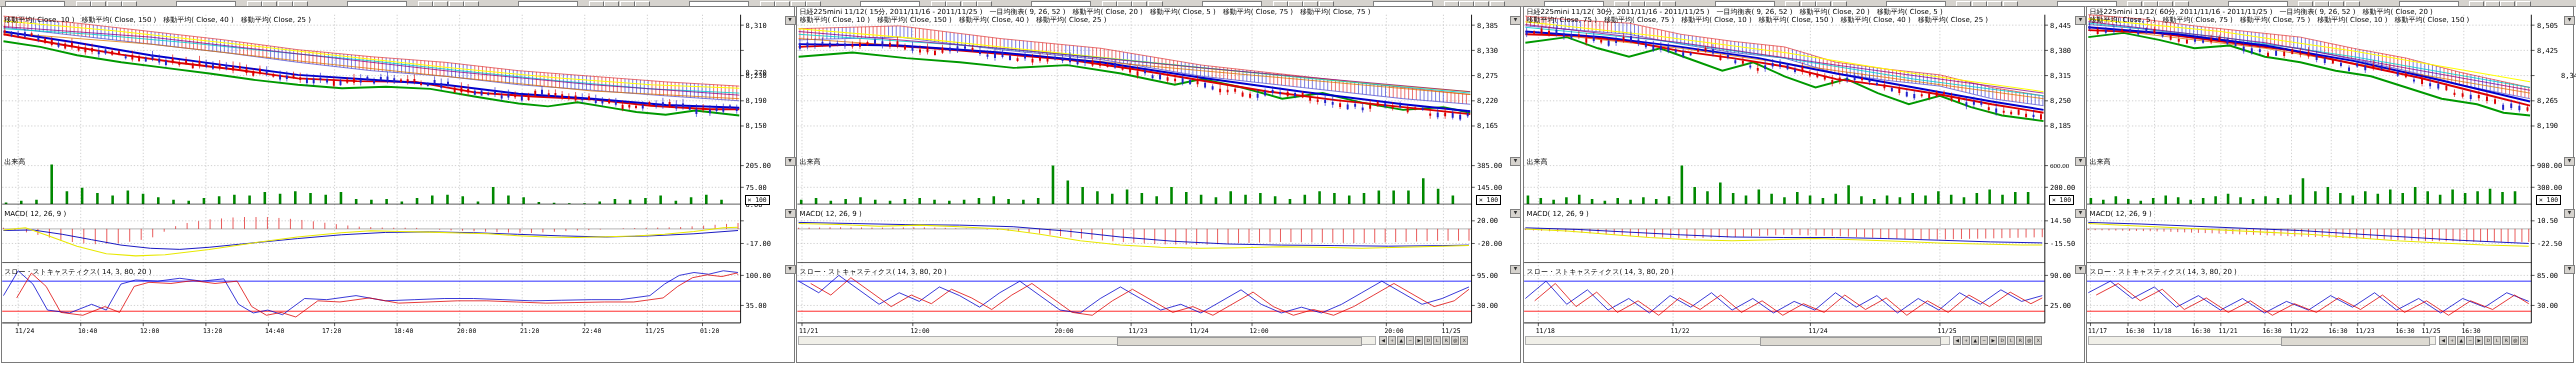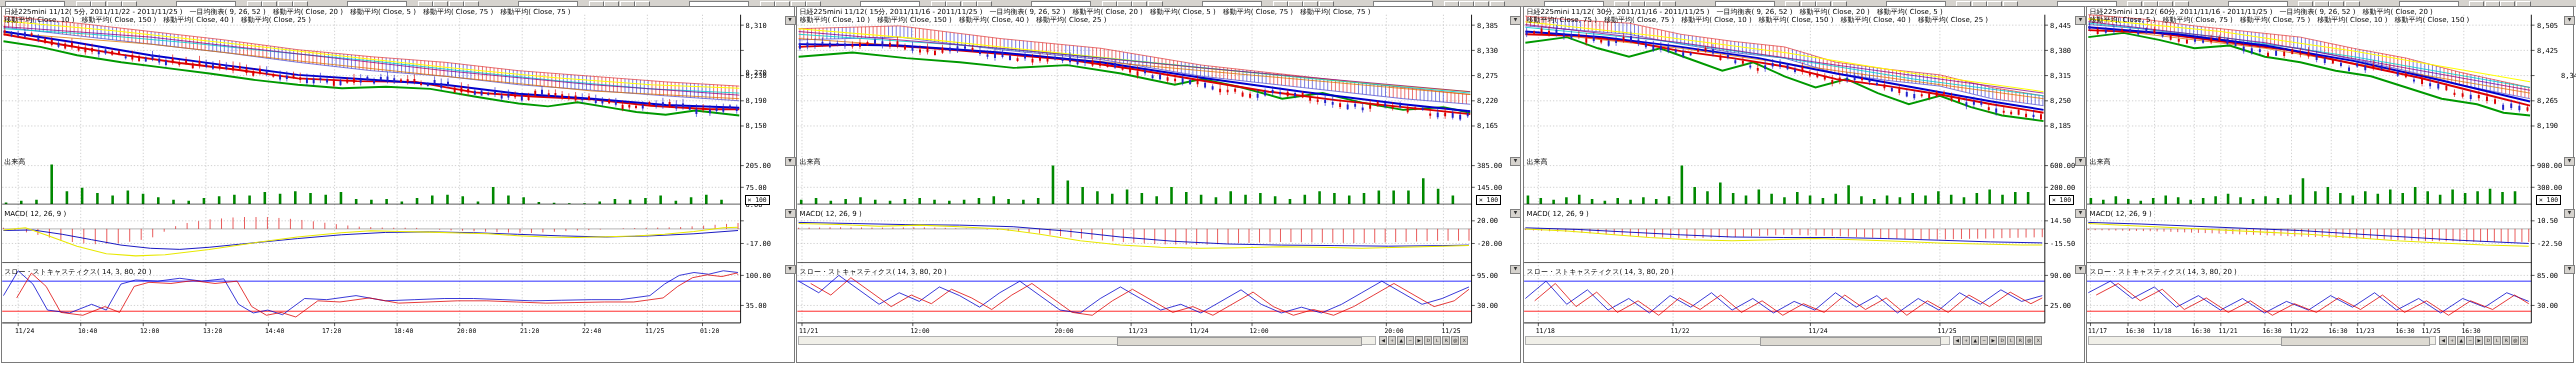--- a/index.html
+++ b/index.html
@@ -138,21 +138,20 @@
         <line x1="0" y1="398" x2="1150" y2="398" stroke="#000" stroke-width="1"></line>
         <line x1="0" y1="427" x2="1150" y2="427" stroke="#0000ff" stroke-width="1.3"></line>
         <line x1="0" y1="473.8" x2="1150" y2="473.8" stroke="#ff0000" stroke-width="1.3"></line>
         <polyline points="2.0,449.5 24.9,410.8 47.8,431.5 70.6,472.0 105.0,476.5 139.3,463.0 162.2,472.0 185.0,431.5 207.9,425.2 242.2,427.0 276.6,422.5 310.9,427.0 345.2,423.4 368.1,463.0 391.0,476.5 413.8,472.0 436.7,479.2 471.0,454.0 505.4,455.8 551.1,449.5 596.9,457.6 642.6,455.8 688.4,454.0 734.2,454.0 779.9,455.8 825.7,457.6 871.4,456.7 917.2,455.8 963.0,455.8 1008.7,449.5 1031.6,431.5 1054.5,418.0 1077.4,413.5 1100.2,416.2 1123.1,410.8 1146.0,413.5" stroke="#0000cc" stroke-width="1.2" fill="none"></polyline>
         <polyline points="22.6,453.1 45.5,414.4 68.4,435.1 91.2,475.6 125.6,480.1 159.9,466.6 182.8,475.6 205.6,435.1 228.5,428.8 262.8,430.6 297.2,426.1 331.5,430.6 365.8,427.0 388.7,466.6 411.6,480.1 434.4,475.6 457.3,482.8 491.6,457.6 526.0,459.4 571.7,453.1 617.5,461.2 663.2,459.4 709.0,457.6 754.8,457.6 800.5,459.4 846.3,461.2 892.0,460.3 937.8,459.4 983.6,459.4 1029.3,453.1 1052.2,435.1 1075.1,421.6 1098.0,417.1 1120.8,419.8 1143.7,414.4 1146.0,417.1" stroke="#dd0000" stroke-width="1.2" fill="none"></polyline>
         <line x1="0" y1="492" x2="1150" y2="492" stroke="#000" stroke-width="1.4"></line>
         <path d="M24.9,492L24.9,497M122.3,492L122.3,497M219.7,492L219.7,497M317.2,492L317.2,497M414.6,492L414.6,497M517.7,492L517.7,497M615.1,492L615.1,497M712.5,492L712.5,497M809.9,492L809.9,497M907.3,492L907.3,497M1004.8,492L1004.8,497M1090.7,492L1090.7,497" stroke="#000" stroke-width="1" fill="none"></path>
         <line x1="1150" y1="12" x2="1150" y2="492" stroke="#000" stroke-width="1.4"></line>
         <path d="M1150,28.3L1155,28.3M1150,67.6L1155,67.6M1150,106.8L1155,106.8M1150,146.1L1155,146.1M1150,185.3L1155,185.3M1150,247.0L1155,247.0M1150,280.8L1155,280.8M1150,333.0L1155,333.0M1150,368.3L1155,368.3M1150,418.0L1155,418.0M1150,464.8L1155,464.8" stroke="#000" stroke-width="1" fill="none"></path>
       </svg>
-      <div class="hdr" style="top: 0.6px; width: 734px;">日経225mini 11/12( 5分, 2011/11/22 - 2011/11/25 )　一目均衡表( 9, 26, 52 )　移動平均( Close, 20 )　移動平均( Close, 5 )　移動平均( Close, 75 )　移動平均( Close, 75 )</div>
       <div class="hdr" style="top: 9px; width: 734px;">移動平均( Close, 10 )　移動平均( Close, 150 )　移動平均( Close, 40 )　移動平均( Close, 25 )</div>
       <div class="seclabel" style="left: 2.6px; top: 150px;">出来高</div>
       <div class="seclabel" style="left: 2.6px; top: 203px;">MACD( 12, 26, 9 )</div>
       <div class="seclabel" style="left: 2.6px; top: 260px;">スロー・ストキャスティクス( 14, 3, 80, 20 )</div>
       <div class="tick" style="left: 744px; top: 14.4px;">8,310</div>
       <div class="tick" style="left: 744px; top: 40px; margin-top: 22px;">8,270</div>
       <div class="tick" style="left: 744px; top: 65px;">8,230</div>
       <div class="tick" style="left: 744px; top: 90px;">8,190</div>
       <div class="tick" style="left: 744px; top: 115px;">8,150</div>
       <div class="tick" style="left: 744px; top: 155px;">205.00</div>
@@ -295,21 +294,21 @@
       <div class="hdr" style="top: 0.6px; width: 516px;">日経225mini 11/12( 30分, 2011/11/16 - 2011/11/25 )　一目均衡表( 9, 26, 52 )　移動平均( Close, 20 )　移動平均( Close, 5 )</div>
       <div class="hdr" style="top: 9px; width: 516px;">移動平均( Close, 75 )　移動平均( Close, 75 )　移動平均( Close, 10 )　移動平均( Close, 150 )　移動平均( Close, 40 )　移動平均( Close, 25 )</div>
       <div class="seclabel" style="left: 2.6px; top: 150px;">出来高</div>
       <div class="seclabel" style="left: 2.6px; top: 203px;">MACD( 12, 26, 9 )</div>
       <div class="seclabel" style="left: 2.6px; top: 260px;">スロー・ストキャスティクス( 14, 3, 80, 20 )</div>
       <div class="tick" style="left: 526px; top: 14.4px;">8,445</div>
       <div class="tick" style="left: 526px; top: 40px;">8,380</div>
       <div class="tick" style="left: 526px; top: 65px;">8,315</div>
       <div class="tick" style="left: 526px; top: 90px;">8,250</div>
       <div class="tick" style="left: 526px; top: 115px;">8,185</div>
-      <div class="tick" style="left: 526px; top: 155px;">600.00</div>
+      <div class="tick" style="left: 526px; top: 155px; font-family: Liberation Serif, serif;">600.00</div>
       <div class="tick" style="left: 526px; top: 177px;">200.00</div>
       <div class="tick" style="left: 526px; top: 210px;">14.50</div>
       <div class="tick" style="left: 526px; top: 233px;">-15.50</div>
       <div class="tick" style="left: 526px; top: 265px;">90.00</div>
       <div class="tick" style="left: 526px; top: 295px;">25.00</div>
       <div class="mult" style="left: 525px; top: 188px;">× 100</div>
       <div class="tlabel" style="left: 14.3px; top: 320px;">11/18</div>
       <div class="tlabel" style="left: 149px; top: 320px;">11/22</div>
       <div class="tlabel" style="left: 287px; top: 320px;">11/24</div>
       <div class="tlabel" style="left: 416px; top: 320px;">11/25</div>

